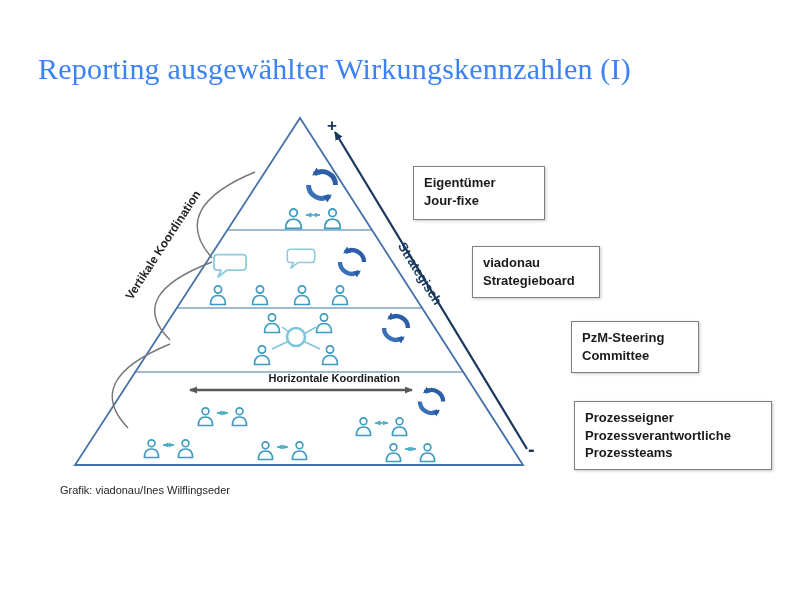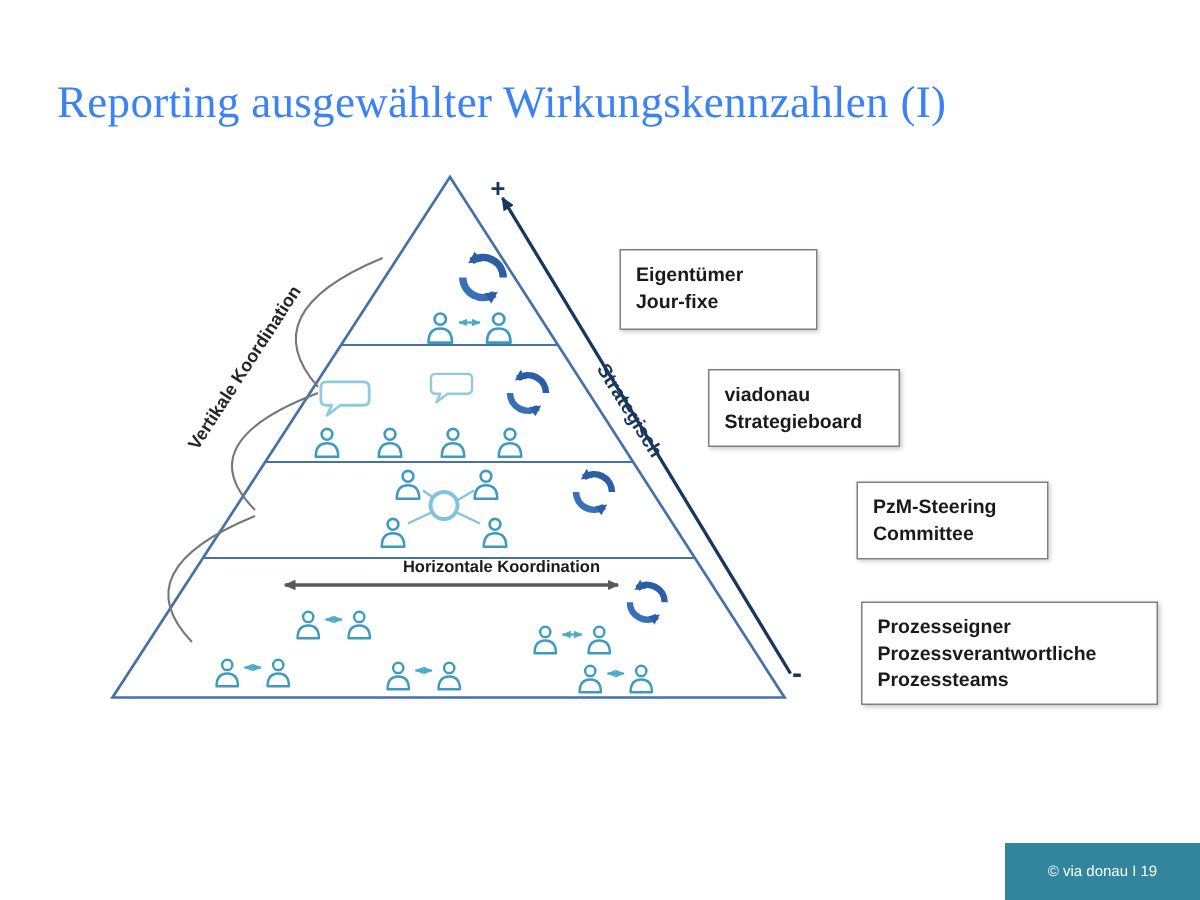--- a/index.html
+++ b/index.html
@@ -143,17 +143,15 @@
 Jour-fixe</div>
   <div class="gov-box gov-2">viadonau
 Strategieboard</div>
   <div class="gov-box gov-3">PzM-Steering
 Committee</div>
   <div class="gov-box gov-4">Prozesseigner
 Prozessverantwortliche
 Prozessteams</div>
 
 
-  <div class="footer-band">
-    <span>© via donau I 19</span>
-  </div>
+  <div class="credit">Grafik: viadonau/Ines Wilflingseder</div>
 
 </div>
 
 </body></html>

